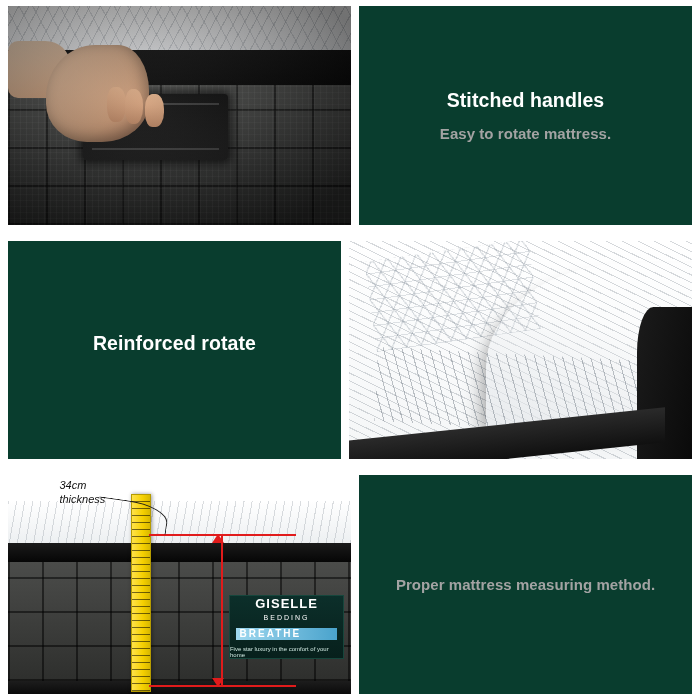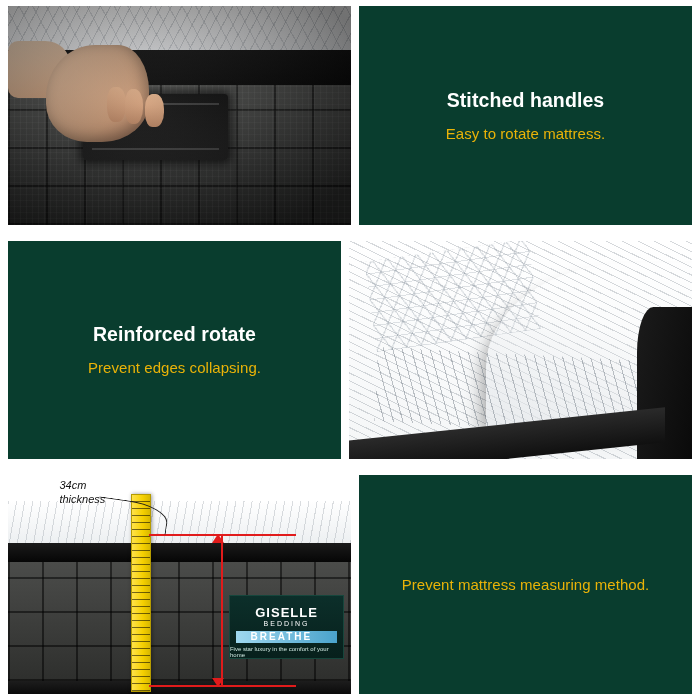--- a/index.html
+++ b/index.html
@@ -50,22 +50,22 @@
   }
   .panel-title {
     font-size: 19.5px;
     font-weight: bold;
     letter-spacing: 0.1px;
     margin-bottom: 13px;
     color: #ffffff;
   }
   .panel-sub {
     font-size: 15px;
-    font-weight: normal;
-    color: #eab308;
+    font-weight: bold;
+    color: #a3a3a3;
     letter-spacing: 0.05px;
   }
 
   
   .photo {
     position: relative;
     background: #ffffff;
   }
   .p1 {
     background: #0d0d0d;
@@ -259,21 +259,21 @@
     right: 2%;
     top: 55%;
     width: 33%;
     height: 28%;
     background: linear-gradient(#0c2f2a, #07201c);
     border: 1px solid #16463c;
     color: #ffffff;
     font-size: 9px;
     display: flex;
     flex-direction: column;
-    justify-content: flex-end;
+    justify-content: space-between;
     align-items: center;
     overflow: hidden;
   }
   .p3 .label .brand {
     font-size: 13px;
     font-weight: bold;
     letter-spacing: 1px;
   }
   .p3 .label .sub {
     font-size: 7px;
@@ -284,21 +284,21 @@
     width: 90%;
     height: 12px;
     background: linear-gradient(90deg, #9fd8ef, #4aa3cc);
     color: #ffffff;
     font-size: 10px;
     font-weight: bold;
     letter-spacing: 2px;
     display: flex;
     align-items: center;
     justify-content: flex-start;
-    padding-left: 15px;
+    padding-left: 4px;
     box-sizing: border-box;
   }
   .p3 .label .tag {
     font-size: 6px;
     margin-top: 3px;
     color: #cfe8e1;
   }
   .p3 .tape {
     position: absolute;
     left: 36%;
@@ -383,21 +383,20 @@
     </div>
     <div class="panel panel-text">
       <div class="panel-title">Stitched handles</div>
       <div class="panel-sub">Easy to rotate mattress.</div>
     </div>
   </div>
 
   <div class="row row-2">
     <div class="panel panel-text">
       <div class="panel-title">Reinforced rotate</div>
-      <div class="panel-sub">Prevent edges collapsing.</div>
     </div>
     <div class="panel photo p2">
       <div class="top"></div>
       <div class="honey"></div>
       <div class="edgecurve"></div>
       <div class="seam"></div>
       <div class="blackedge"></div>
       <div class="blackedge2"></div>
     </div>
   </div>
@@ -423,17 +422,17 @@
       <div class="arrowup"></div>
       <div class="arrowdown"></div>
 
       <div class="pointer"></div>
       <div class="annot">
         <span>34cm</span><br>
         <span>thickness</span>
       </div>
     </div>
     <div class="panel panel-text">
-      <div class="panel-sub">Prevent mattress measuring method.</div>
+      <div class="panel-sub">Proper mattress measuring method.</div>
     </div>
   </div>
 
 </div>
 
 </body></html>

